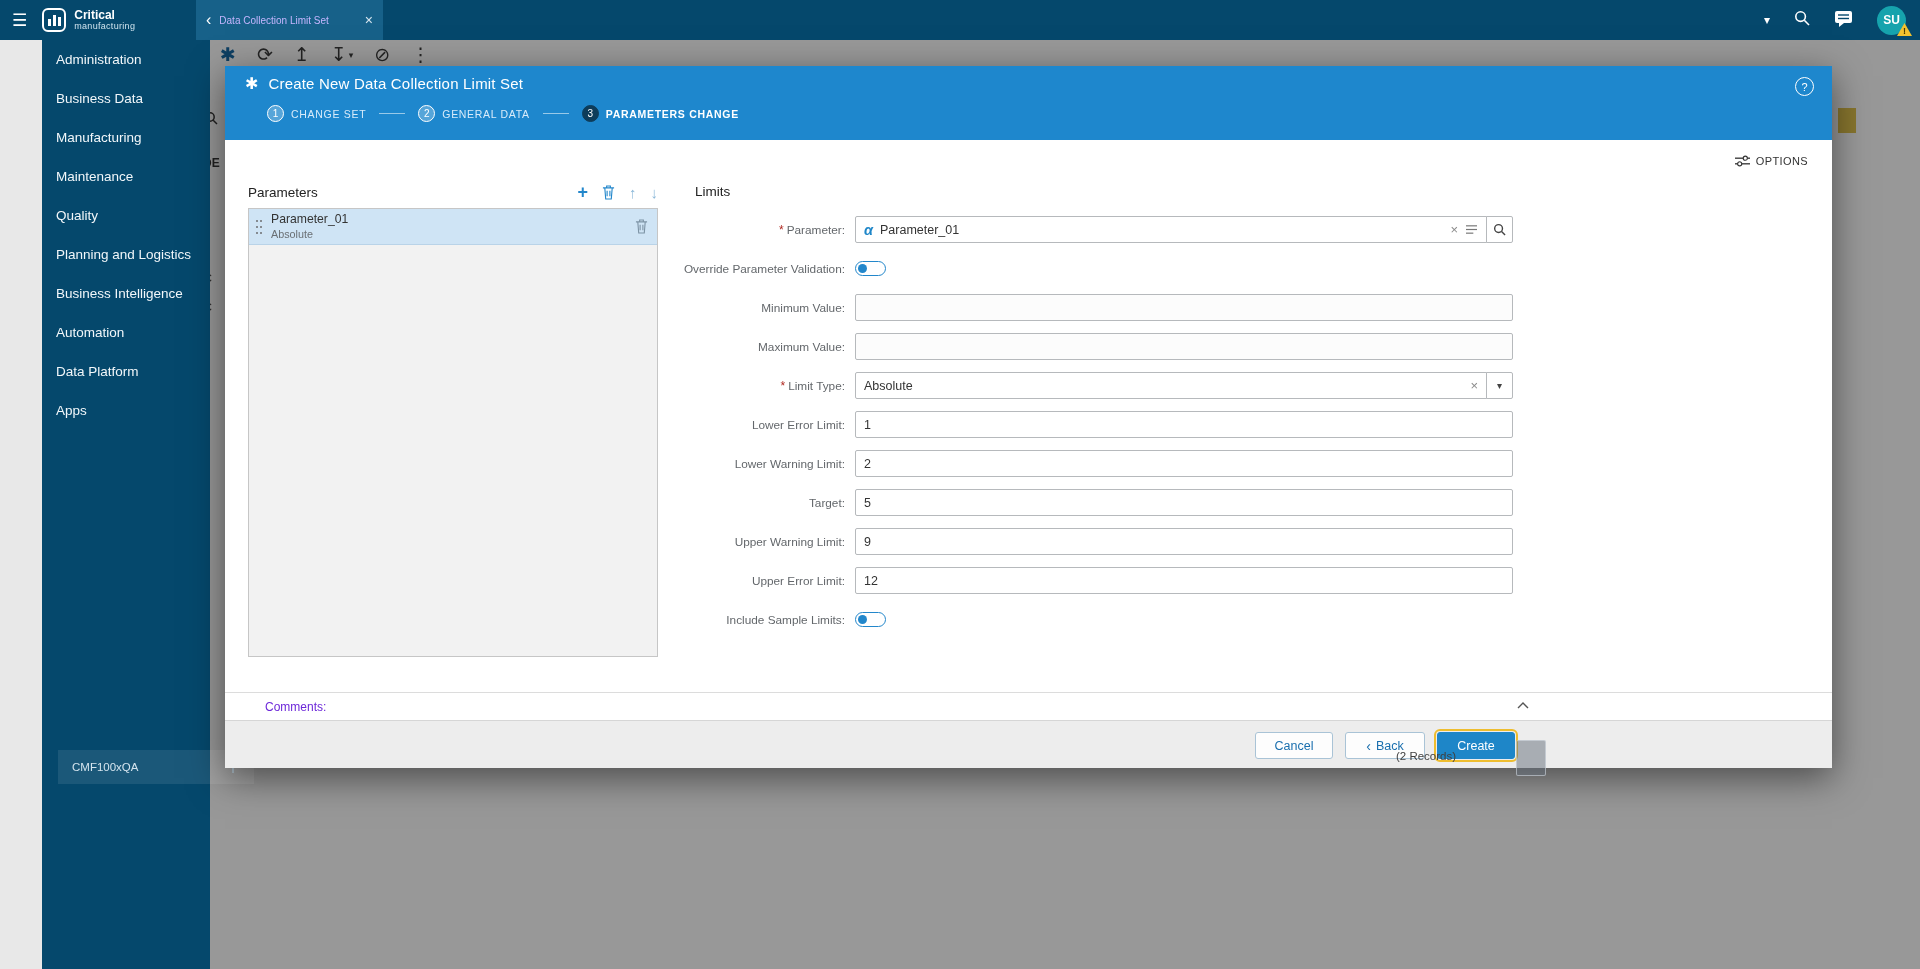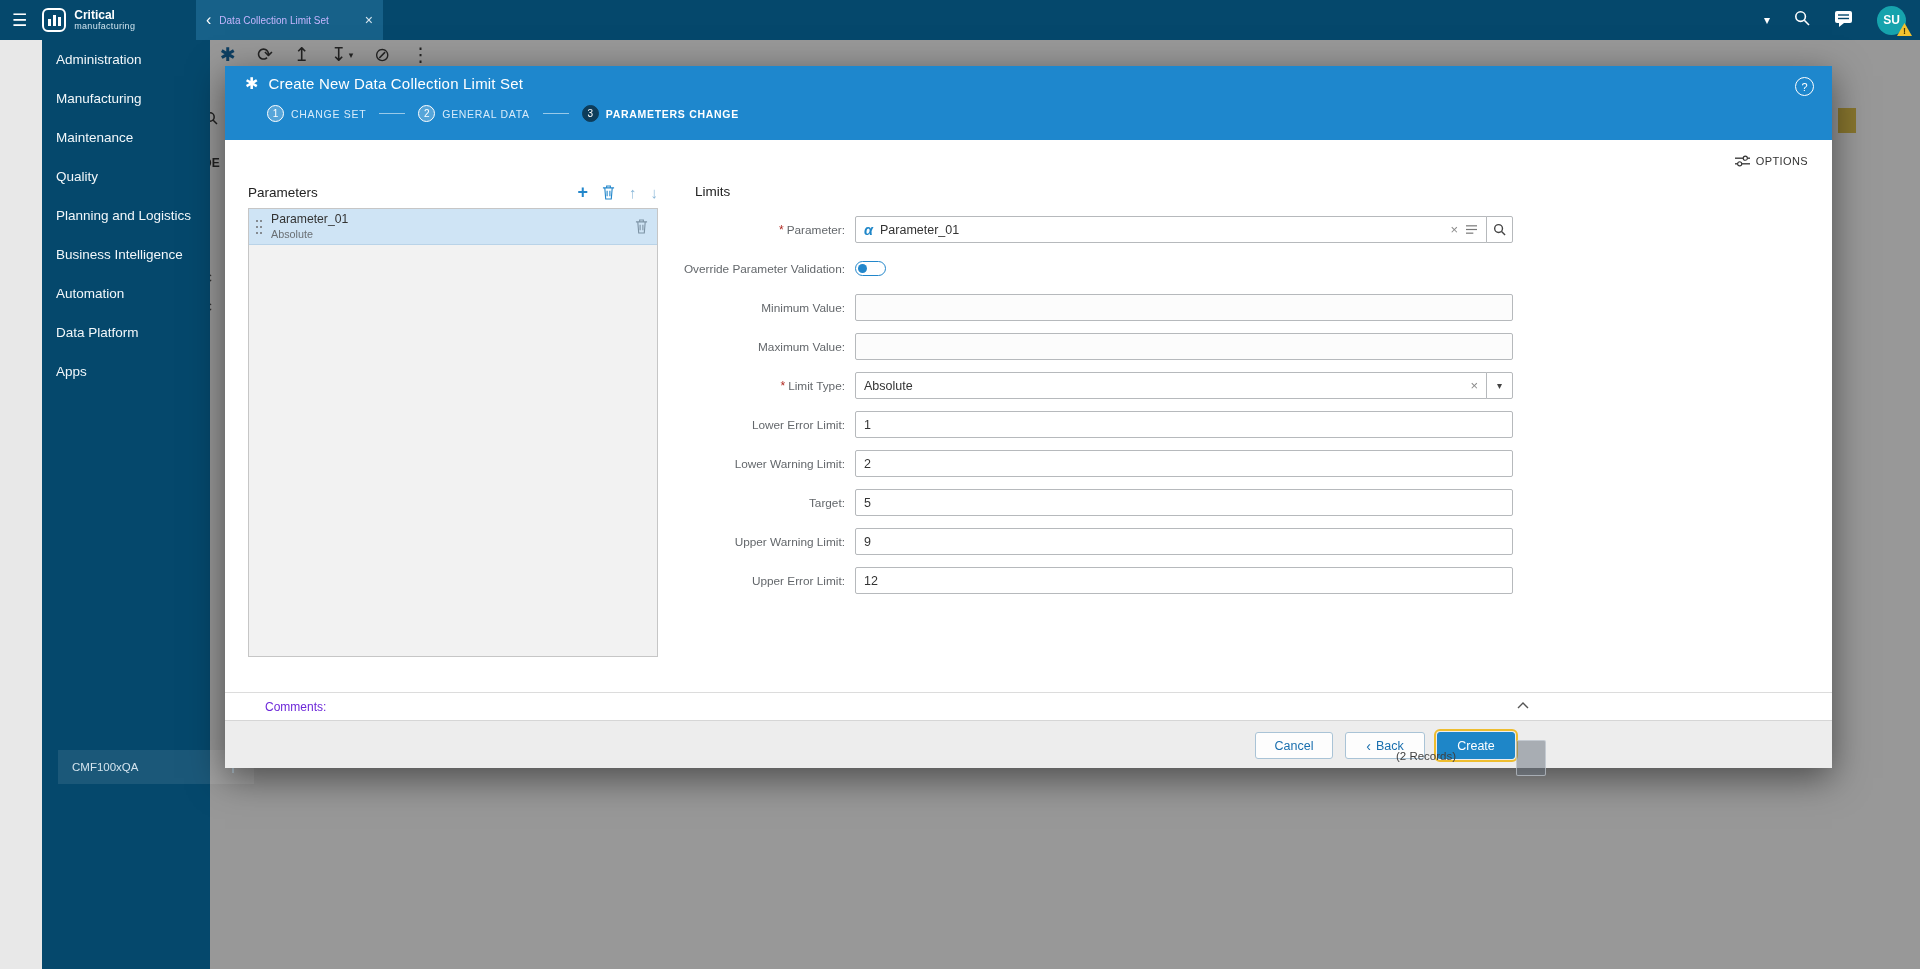--- a/index.html
+++ b/index.html
@@ -186,20 +186,21 @@
               <path d="M7.5 0L15 13H0z" fill="#f2c12e"></path>
               <text x="7.5" y="11" font-size="9" font-weight="bold" text-anchor="middle" fill="#4a3b00">!</text>
             </svg>
         </span>
       </div>
     </div>
   </div>
 
   <div class="sidebar">
     <div class="menu-item">Administration</div>
+    <div class="menu-item">Business Data</div>
     <div class="menu-item">Manufacturing</div>
     <div class="menu-item">Maintenance</div>
     <div class="menu-item">Quality</div>
     <div class="menu-item">Planning and Logistics</div>
     <div class="menu-item">Business Intelligence</div>
     <div class="menu-item">Automation</div>
     <div class="menu-item">Data Platform</div>
     <div class="menu-item">Apps</div>
     <div class="sb-footer">
       <span>CMF100xQA</span>
@@ -379,20 +380,28 @@
             <input class="fld txt" value="9" style="">
           </div>
 
           <div class="row">
             <div class="lbl">
                 <span>Upper Error Limit:</span>
               </div>
             <input class="fld txt" value="12" style="">
           </div>
 
+          <div class="row">
+            <div class="lbl">
+                <span>Include Sample Limits:</span>
+              </div>
+            <div class="fld toggle">
+                <div class="knob"></div>
+              </div>
+          </div>
 
         </div>
       </div>
     </div>
 
     <div class="m-comments">
       <span class="comments-lbl">Comments:</span>
       <span class="comments-chevron">
         <svg width="12" height="7" viewBox="0 0 12 7">
             <path d="M1 6l5-5 5 5" fill="none" stroke="#555" stroke-width="1.4"></path>

